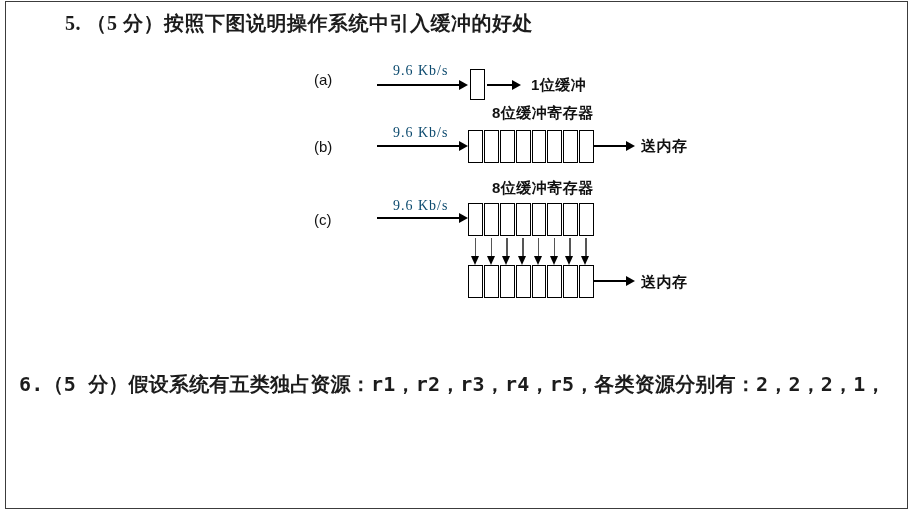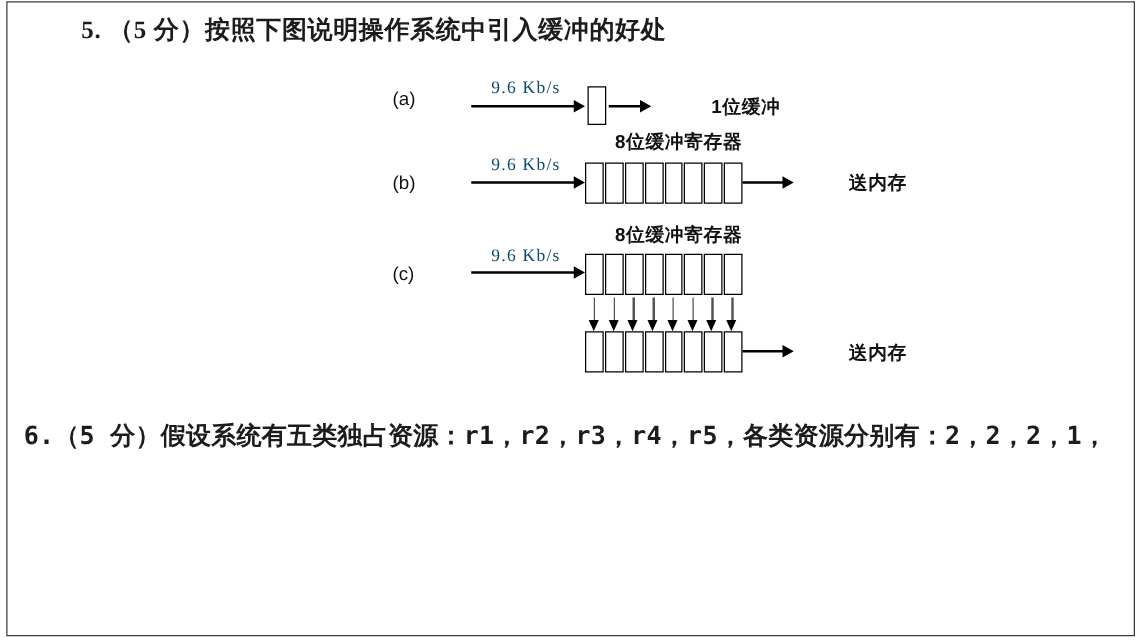--- a/index.html
+++ b/index.html
@@ -33,21 +33,21 @@
     font-size: 20px;
     font-weight: 600;
     letter-spacing: 0.5px;
     white-space: nowrap;
     font-family: Liberation Serif, serif;
     margin-left: 44px;
   }
   .q6-para {
     position: absolute;
     left: 19px;
-    top: 328px;
+    top: 364px;
     width: 872px;
   }
   .q6-line {
     height: 41px;
     line-height: 41px;
     font-size: 20px;
     font-weight: 600;
     letter-spacing: 0.2px;
     white-space: nowrap;
     font-family: "DejaVu Sans Mono", "Liberation Serif", monospace;
@@ -76,21 +76,20 @@
     white-space: nowrap;
     color: #111;
   }
   .caption {
     position: absolute;
     font-size: 15px;
     font-weight: 600;
     letter-spacing: 0.5px;
     white-space: nowrap;
     color: #111;
-    margin-left: 38px;
   }
   .harrow { position: absolute; height: 0; }
   .harrow .shaft {
     position: absolute;
     left: 0; right: 7px; top: -1px;
     height: 2px;
     background: #000;
   }
   .harrow .head {
     position: absolute;

